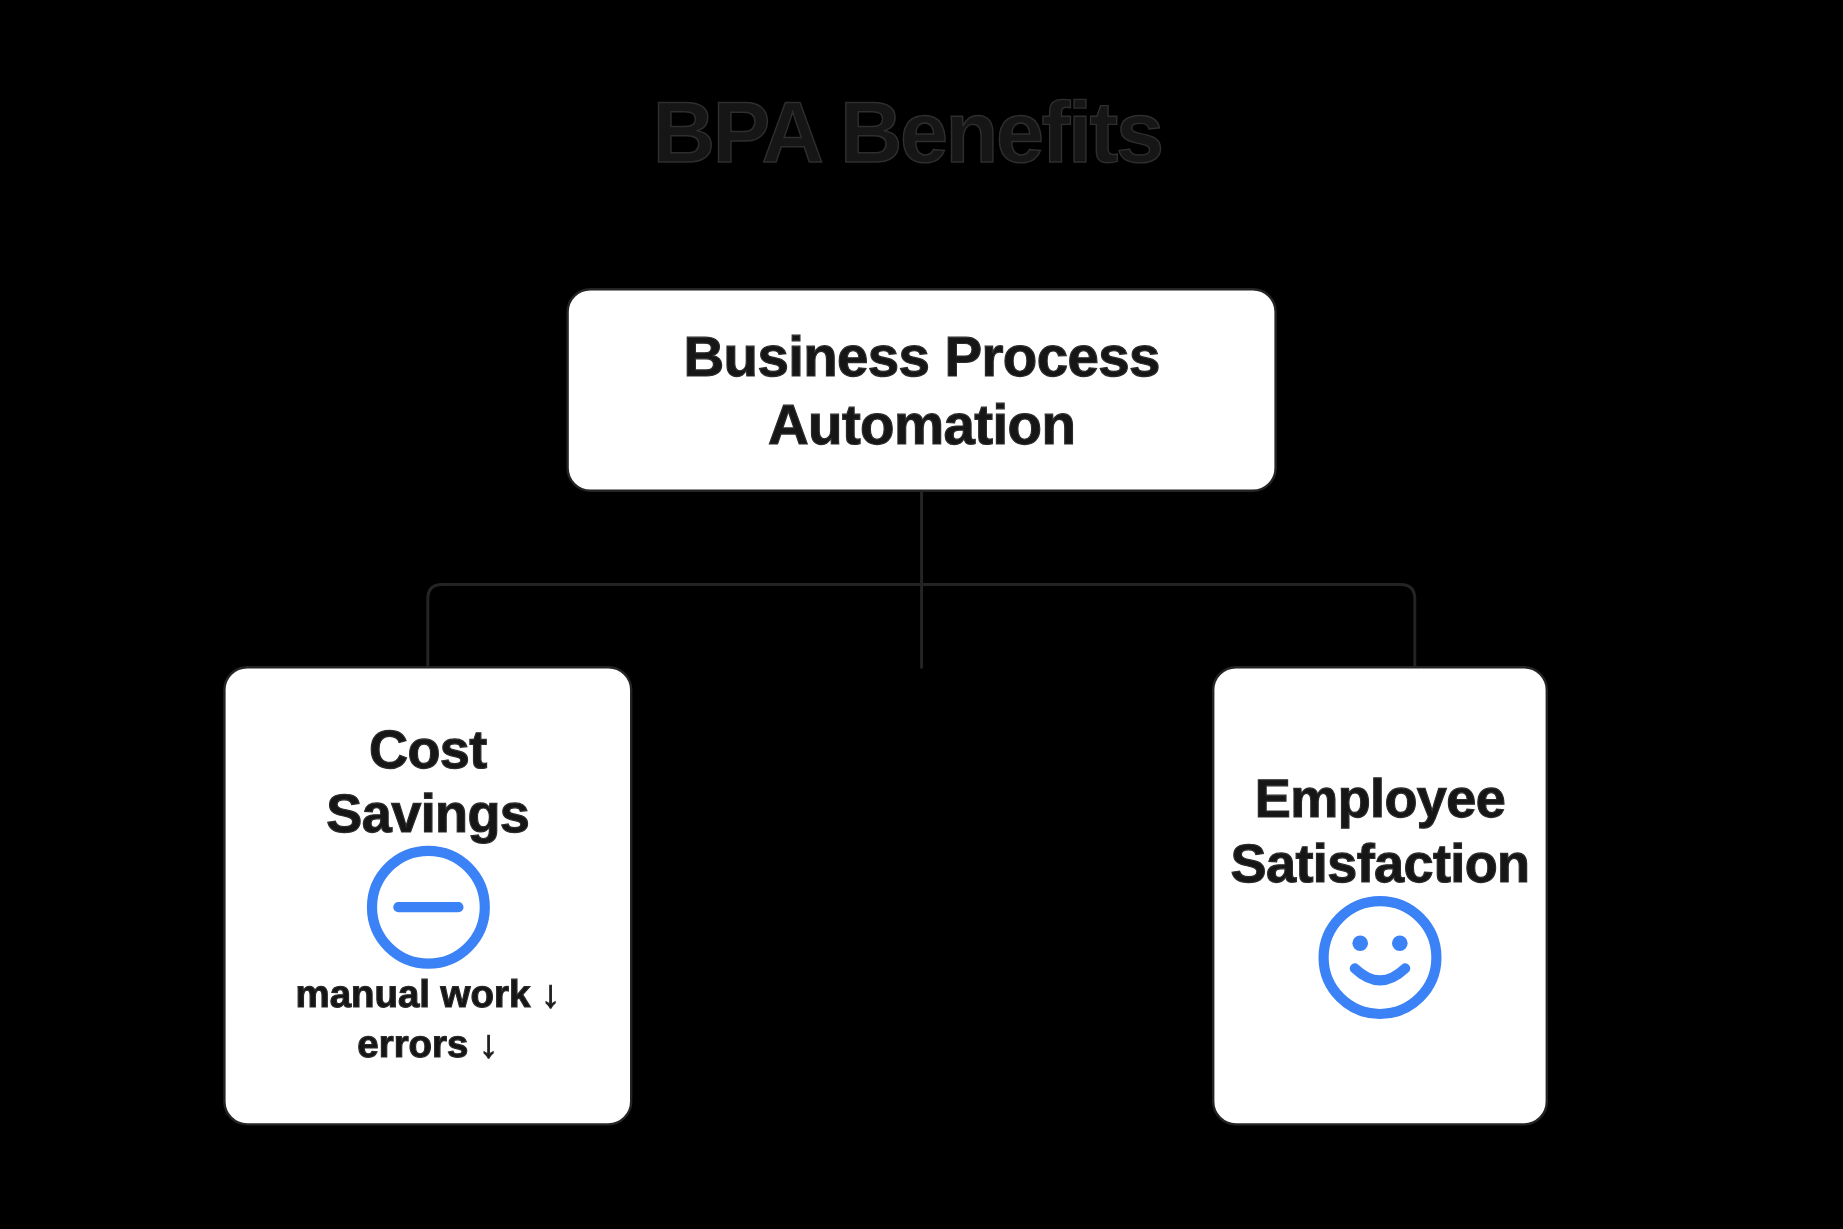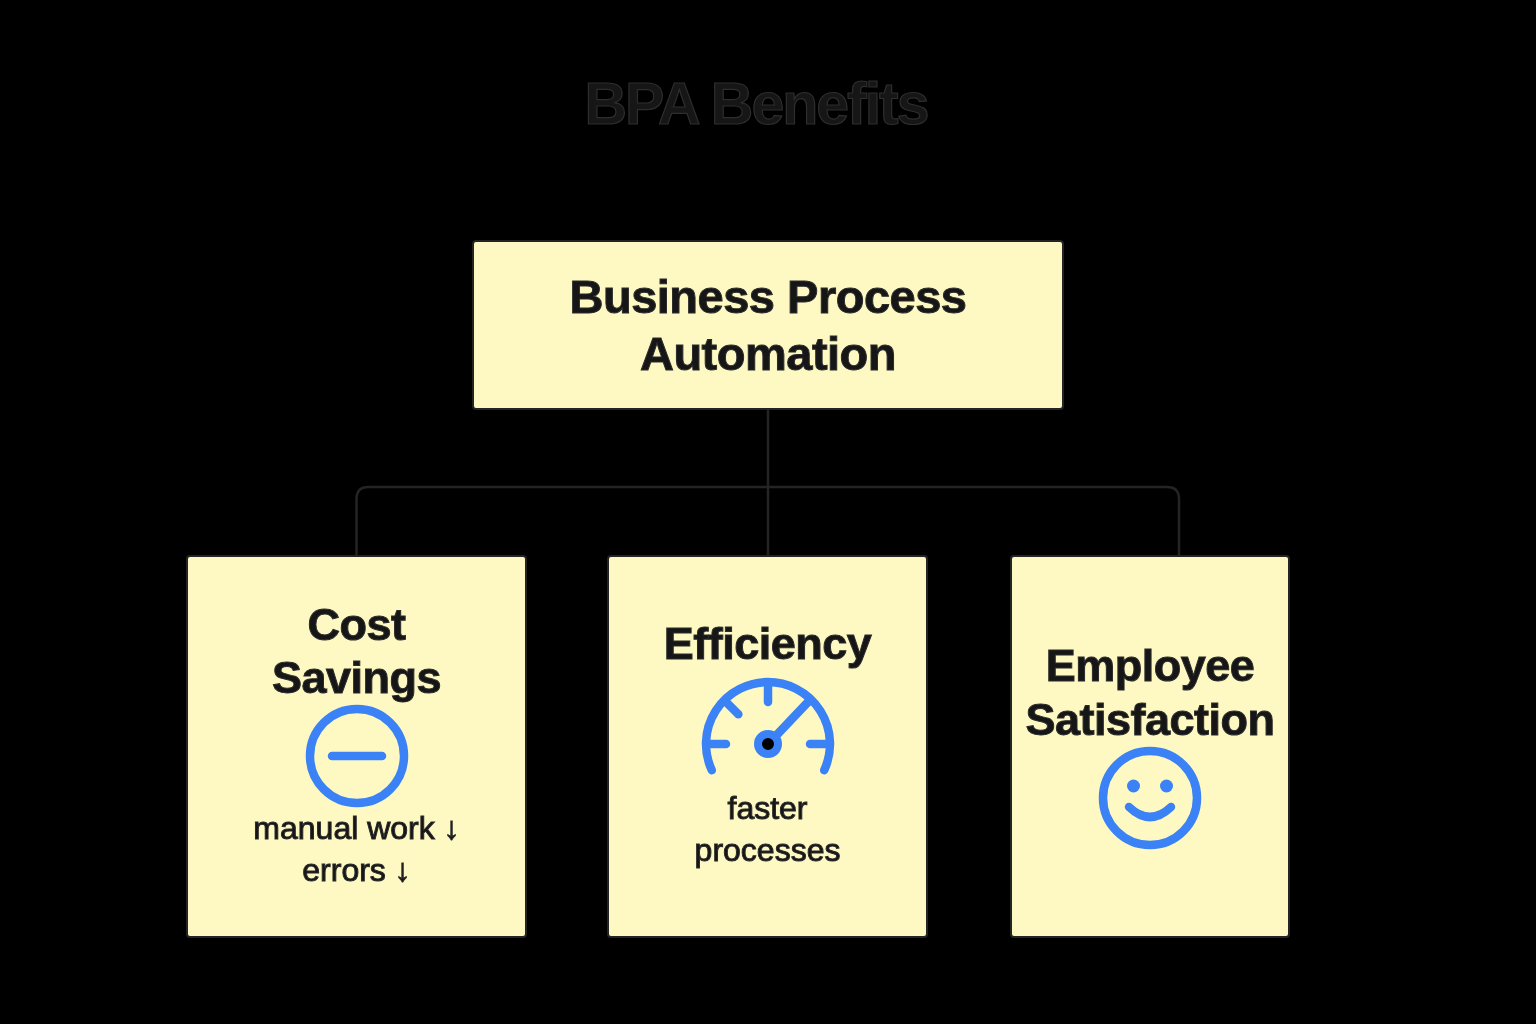--- a/index.html
+++ b/index.html
@@ -10,21 +10,21 @@
     background: #000000;
     overflow: hidden;
     font-family: "Liberation Sans", sans-serif;
   }
   .page-title {
     position: absolute;
     top: 74px;
     left: 0;
     width: 1512px;
     text-align: center;
-    font-size: 59px;
+    font-size: 72px;
     font-weight: 700;
     letter-spacing: -2px;
     line-height: 1.05;
     color: #161616;
     -webkit-text-stroke: 1.2px #2e2e2e;
     margin: 0;
   }
   .connectors {
     position: absolute;
     left: 0; top: 0;
@@ -32,22 +32,22 @@
   .connectors path {
     stroke: #242424;
     stroke-width: 2.5;
     fill: none;
     stroke-linecap: round;
   }
   .node {
     position: absolute;
     box-sizing: border-box;
     border: 2.5px solid #242424;
-    border-radius: 4px;
-    background: #fef9c3;
+    border-radius: 20px;
+    background: #ffffff;
   }
   .root-node {
     left: 472px; top: 240px;
     width: 592px; height: 170px;
     display: flex;
     align-items: center;
     justify-content: center;
   }
   .root-label {
     width: 480px;
@@ -75,21 +75,21 @@
     line-height: 1.18;
     text-align: center;
     color: #161616;
     -webkit-text-stroke: 1px #2c2c2c;
     letter-spacing: -0.5px;
   }
   #node-cost-savings .child-title { max-width: 220px; }
   #node-employee-satisfaction .child-title { max-width: 320px; }
   .child-caption {
     font-size: 32px;
-    font-weight: 400;
+    font-weight: 700;
     line-height: 1.3;
     text-align: center;
     color: #151515;
     -webkit-text-stroke: 1px #2a2a2a;
     white-space: pre-line;
   }
   .node-icon { display: block; }
   .node-icon .stroke {
     stroke: #3b82f6;
     stroke-width: 8.5;
@@ -123,34 +123,20 @@
   <div class="node child-node" id="node-cost-savings">
     <div class="child-title">Cost Savings</div>
     <svg class="node-icon" width="104" height="104" viewBox="0 0 104 104" aria-hidden="true">
       <circle class="stroke" cx="52" cy="52" r="47"></circle>
       <path class="stroke" d="M27 52 L77 52"></path>
     </svg>
     <div class="child-caption">manual work ↓
 errors ↓</div>
   </div>
 
-  <div class="node child-node" id="node-efficiency">
-    <div class="child-title">Efficiency</div>
-    <svg class="node-icon" width="140" height="118" viewBox="0 0 140 118" aria-hidden="true">
-      <path class="stroke" d="M13.8 100.2 A62 62 0 1 1 126.2 100.2"></path>
-      <path class="stroke" d="M10 74 L28 74"></path>
-      <path class="stroke" d="M27.6 31.6 L40.3 44.3"></path>
-      <path class="stroke" d="M70 14 L70 32"></path>
-      <path class="stroke" d="M130 74 L112 74"></path>
-      <path class="stroke" d="M73 71 L110 32"></path>
-      <circle class="hub" cx="70" cy="74" r="10"></circle>
-    </svg>
-    <div class="child-caption">faster
-processes</div>
-  </div>
 
   <div class="node child-node" id="node-employee-satisfaction">
     <div class="child-title">Employee Satisfaction</div>
     <svg class="node-icon" width="104" height="104" viewBox="0 0 104 104" aria-hidden="true">
       <circle class="stroke" cx="52" cy="52" r="47"></circle>
       <circle class="fill" cx="35.5" cy="40" r="6.5"></circle>
       <circle class="fill" cx="68.5" cy="40" r="6.5"></circle>
       <path class="stroke" d="M31 61 Q52 81 73 61"></path>
     </svg>
   </div>

